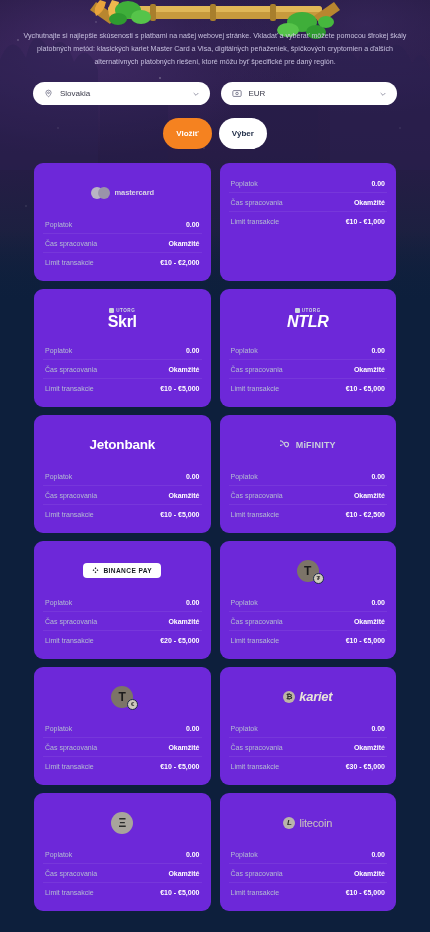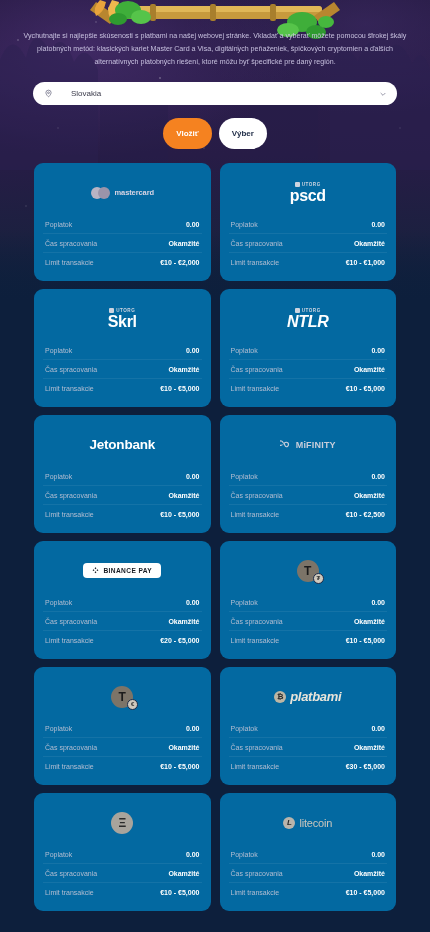--- a/index.html
+++ b/index.html
@@ -115,21 +115,20 @@
     display: flex;
     align-items: center;
     padding: 0 10px 0 11px;
     gap: 7px;
     cursor: pointer;
   }
   .select .sel-label {
     flex: 1;
     color: #3a3a4a;
     font-size: 8px;
-    margin-left: 11px;
   }
   .sel-ico { display: flex; align-items: center; color: #6b6b82; }
   .chev { color: #8a8a9c; display: flex; align-items: center; }
 
   
   .tabs {
     display: flex;
     justify-content: center;
     gap: 7px;
     margin-top: 13px;
@@ -155,21 +154,21 @@
     margin: 14px 34px 0;
   }
   .card {
     background: #1e2c49;
     border-radius: 9px;
     padding: 11px 9px 10px;
     min-height: 117px;
     display: flex;
     flex-direction: column;
   }
-  .card-dark { background: #0369a1; }
+  .card-dark { background: #6d28d9; }
   .card-logo {
     height: 37px;
     display: flex;
     align-items: center;
     justify-content: center;
     margin-bottom: 4px;
   }
   .rows { display: flex; flex-direction: column; }
   .row {
     display: flex;
@@ -329,20 +328,34 @@
         </svg>
       </span>
       <span class="sel-label">Slovakia</span>
       <span class="chev">
         <svg width="8" height="8" viewBox="0 0 24 24" fill="none" stroke="currentColor" stroke-width="2.6">
             <path d="M5 9l7 7 7-7"></path>
           </svg>
       </span>
     </div>
 
+    <div class="select">
+      <span class="sel-ico">
+        <svg width="10" height="9" viewBox="0 0 24 20" fill="none" stroke="currentColor" stroke-width="2">
+          <rect x="2" y="3" width="20" height="14" rx="2.5"></rect>
+            <circle cx="12" cy="10" r="3"></circle>
+        </svg>
+      </span>
+      <span class="sel-label">EUR</span>
+      <span class="chev">
+        <svg width="8" height="8" viewBox="0 0 24 24" fill="none" stroke="currentColor" stroke-width="2.6">
+            <path d="M5 9l7 7 7-7"></path>
+          </svg>
+      </span>
+    </div>
   </div>
 
   <div class="tabs">
     <div class="tab tab-active">Vložiť</div>
     <div class="tab tab-inactive">Výber</div>
   </div>
 
   <div class="grid" id="methods-grid">
       <div class="card card-dark">
         <div class="card-logo">
@@ -363,29 +376,20 @@
             <span class="row-label">Čas spracovania</span>
             <span class="row-value">Okamžité</span>
           </div>
           <div class="row">
             <span class="row-label">Limit transakcie</span>
             <span class="row-value">€10 - €2,000</span>
           </div>
         </div>
       </div>
       <div class="card card-dark">
-        <div class="card-logo">
-          <div style="text-align:center">
-            <div class="utorg-tag">
-              <span class="utorg-sq"></span>
-              <span class="utorg-txt">UTORG</span>
-            </div>
-            <div class="logo-wordmark">pscd</div>
-          </div>
-        </div>
         <div class="rows">
           <div class="row">
             <span class="row-label">Poplatok</span>
             <span class="row-value">0.00</span>
           </div>
           <div class="row">
             <span class="row-label">Čas spracovania</span>
             <span class="row-value">Okamžité</span>
           </div>
           <div class="row">
@@ -552,21 +556,21 @@
           <div class="row">
             <span class="row-label">Limit transakcie</span>
             <span class="row-value">€10 - €5,000</span>
           </div>
         </div>
       </div>
       <div class="card card-dark">
         <div class="card-logo">
           <div class="logo-btc">
             <span class="btc-dot">₿</span>
-            <span class="btc-txt">platbami</span>
+            <span class="btc-txt">kariet</span>
           </div>
         </div>
         <div class="rows">
           <div class="row">
             <span class="row-label">Poplatok</span>
             <span class="row-value">0.00</span>
           </div>
           <div class="row">
             <span class="row-label">Čas spracovania</span>
             <span class="row-value">Okamžité</span>

